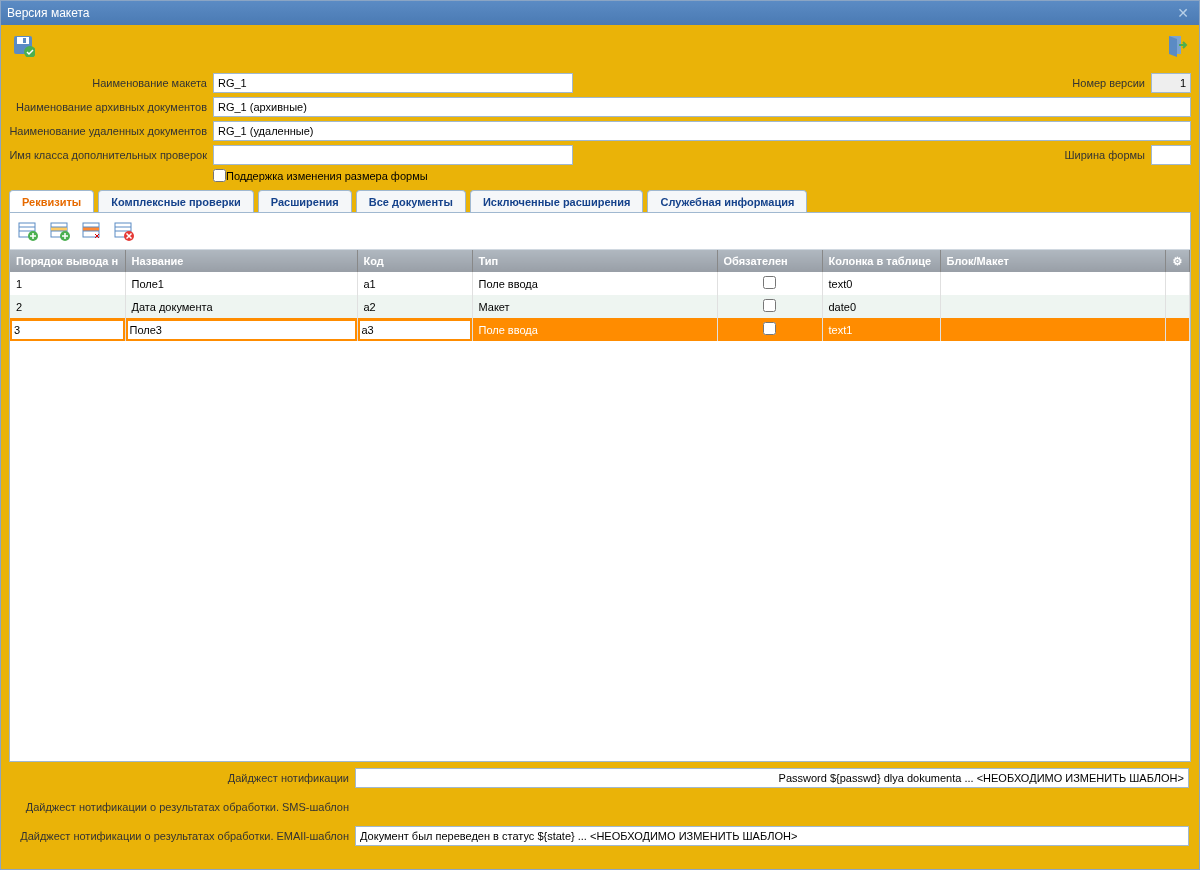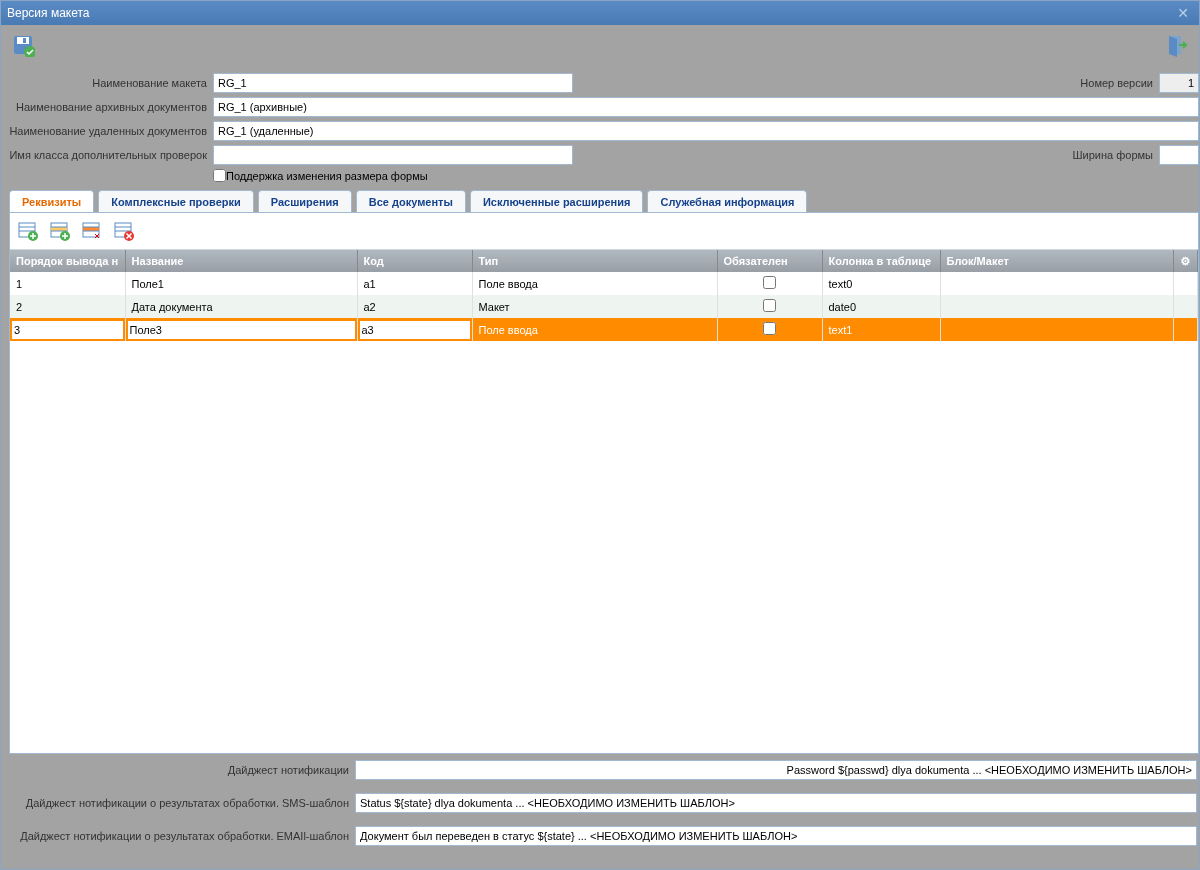--- a/index.html
+++ b/index.html
@@ -1,23 +1,23 @@
 <!DOCTYPE html>
 <html><head>
 <meta charset="utf-8">
 <style>
 * { box-sizing: border-box; margin: 0; padding: 0; }
 body { font-family: Tahoma, Arial, sans-serif; font-size: 11px; background: #fff; }
-.window { width: 1200px; height: 870px; border: 1px solid #8ba5c4; background: #a3a3a3; display: flex; flex-direction: column; }
+.window { width: 1200px; height: 870px; border: 1px solid #8ba5c4; background: #eab308; display: flex; flex-direction: column; }
 .titlebar { background: linear-gradient(to bottom, #5b8bc4, #4a7ab3); color: #fff; height: 24px; display: flex; align-items: center; padding: 0 6px; justify-content: space-between; }
 .titlebar-title { font-size: 12px; }
 .close-x { color: #b8d0e8; font-size: 14px; cursor: pointer; padding: 0 4px; }
 .toolbar { height: 48px; display: flex; align-items: flex-start; padding: 6px 8px; justify-content: space-between; }
 .tb-icon { width: 28px; height: 28px; display: inline-flex; align-items: center; justify-content: center; cursor: pointer; }
-.content { flex: 1; padding: 0 0 8px 8px; display: flex; flex-direction: column; overflow: hidden; }
+.content { flex: 1; padding: 0 8px 8px 8px; display: flex; flex-direction: column; overflow: hidden; }
 .form-row { display: flex; align-items: center; margin-bottom: 4px; gap: 4px; }
 .form-label { text-align: right; width: 200px; color: #333; padding-right: 2px; }
 .form-input { height: 20px; border: 1px solid #a0b8d0; background: #fff; padding: 0 4px; font-family: inherit; font-size: 11px; }
 .tab-bar { display: flex; gap: 4px; margin-top: 8px; }
 .tab { border: 1px solid #a0b8d0; border-bottom: none; border-radius: 4px 4px 0 0; background: #f5f7f9; padding: 5px 12px; color: #15428b; font-weight: bold; cursor: pointer; }
 .tab.active { color: #e66a00; background: #fff; }
 .tab-body { flex: 1; border: 1px solid #a0b8d0; background: #fff; margin-top: -1px; display: flex; flex-direction: column; overflow: hidden; }
 .inner-toolbar { padding: 6px; display: flex; gap: 8px; border-bottom: 1px solid #d0d8e0; }
 .mini-icon { width: 24px; height: 24px; cursor: pointer; display: inline-flex; align-items: center; justify-content: center; }
 .table-wrap { flex: 1; overflow: auto; }
@@ -209,21 +209,20 @@
       </div>
     </div>
 
     <div class="bottom-form">
       <div class="form-row">
         <label class="form-label">Дайджест нотификации</label>
         <input class="form-input" style="flex: 1 1 0%; text-align: right;" value="Password ${passwd} dlya dokumenta ... &lt;НЕОБХОДИМО ИЗМЕНИТЬ ШАБЛОН&gt;">
       </div>
       <div class="form-row">
         <label class="form-label">Дайджест нотификации о результатах обработки. SMS-шаблон</label>
-        <input class="form-input" style="flex: 1 1 0%;" value="Status ${state} dlya dokumenta ... &lt;НЕОБХОДИМО ИЗМЕНИТЬ ШАБЛОН&gt;">
       </div>
       <div class="form-row">
         <label class="form-label">Дайджест нотификации о результатах обработки. EMAIl-шаблон</label>
         <input class="form-input" style="flex: 1 1 0%;" value="Документ был переведен в статус ${state} ... &lt;НЕОБХОДИМО ИЗМЕНИТЬ ШАБЛОН&gt;">
       </div>
     </div>
 
   </div>
 </div>
 

